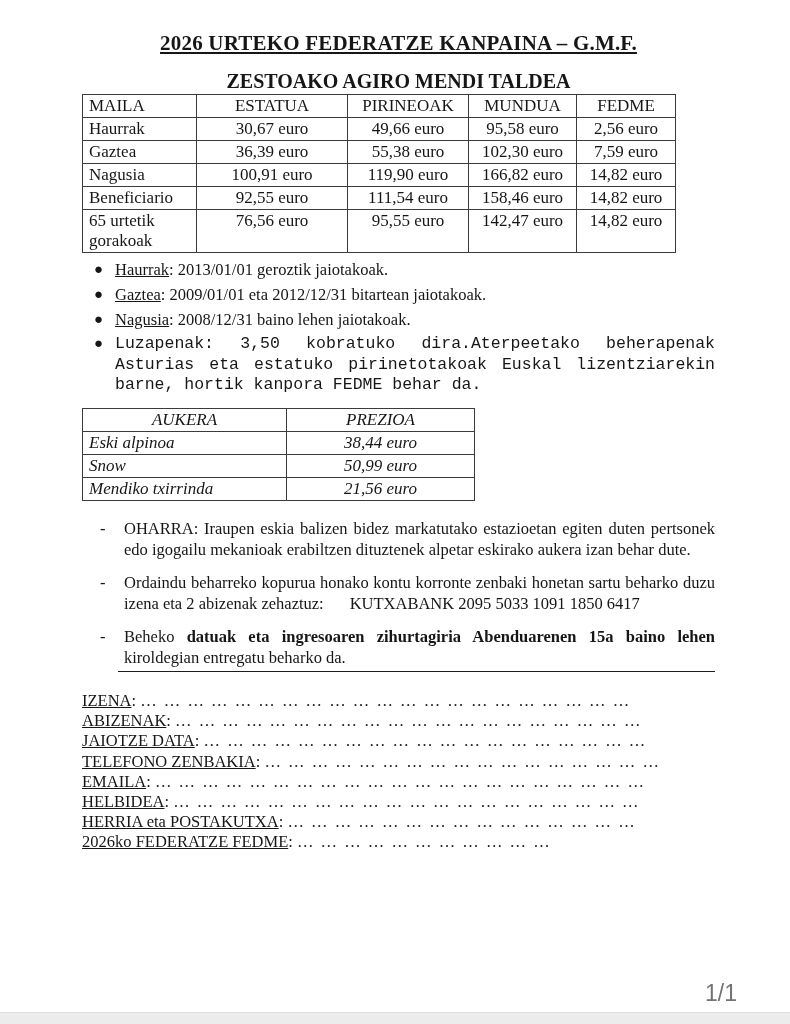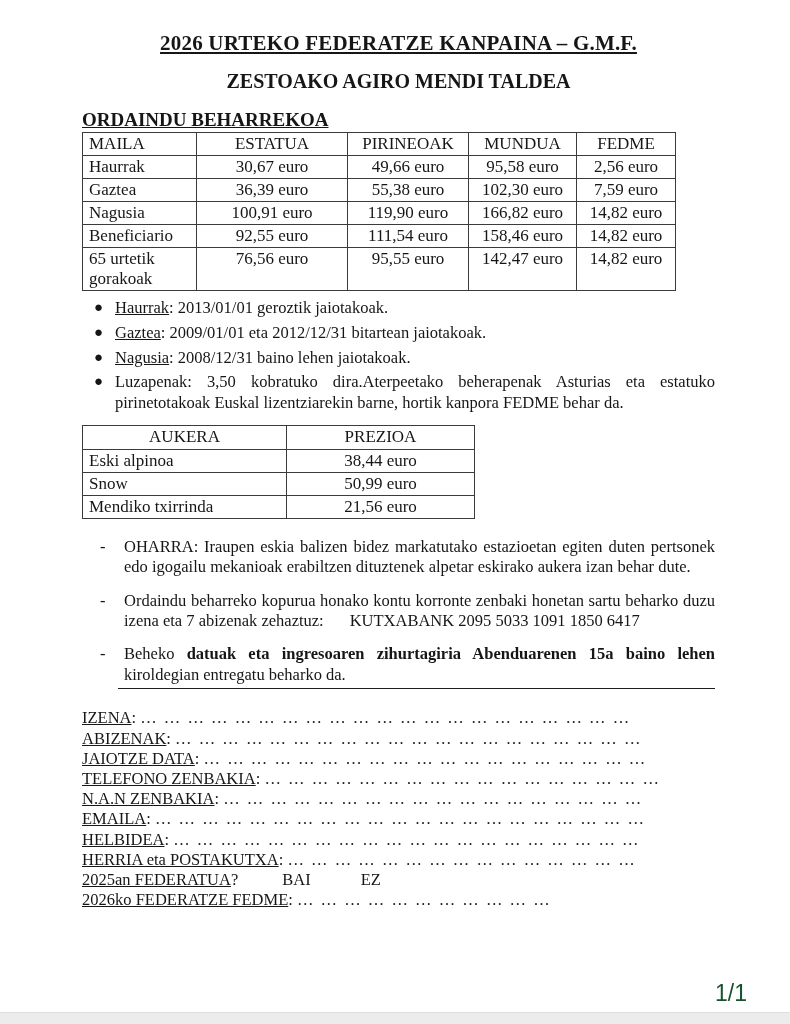--- a/index.html
+++ b/index.html
@@ -25,57 +25,56 @@
     border:1.5px solid #3b3b3b; padding:1px 6px; font-weight:normal;
     text-align:center; vertical-align:top; line-height:1.18; overflow:hidden;
   }
   .ta-l { text-align:left !important; }
   .cell-justify { text-align:left; text-justify:inter-word; }
 
   .bullets { margin-top:7px; }
   .bullet { display:flex; margin-top:4px; font-size:16.5px; line-height:1.25; }
   .bullet .dot { width:21px; padding-left:12px; flex:none; font-size:15px; }
   .bullet .btext { flex:1; }
-  .bullet .btext.justify { text-align:justify; text-justify:inter-word; }
+  .bullet .btext.justify { text-align:justify; text-justify:inter-word;font-family:Liberation Mono, monospace; }
   .u { text-decoration:underline; }
 
   .options-wrap { margin-top:12px; }
 
   .notes { margin-top:18px; margin-left:16px; font-size:16.5px; }
   .note { display:flex; margin-top:13px; line-height:1.24; }
   .note .dash { width:24px; flex:none; padding-left:2px; }
   .note .ntext { flex:1; text-align:justify; text-justify:inter-word; }
   .account { padding-left:26px; white-space:nowrap; }
   .notes-rule { border-top:1.7px solid #1d1d1d; margin:3px 0 0 20px; }
 
   .form { margin-top:19px; font-size:16.5px; }
   .form-line { line-height:20.2px; white-space:nowrap; overflow:hidden; }
   .form-label { text-decoration:underline; }
   .dots { letter-spacing:1.5px; color:#202020; }
   .opt-yes { margin-left:44px; }
   .opt-no { margin-left:50px; }
 
   .pager {
-    position:absolute; right:43px; top:980px;
-    font-family:"Liberation Sans", sans-serif; font-size:23px; color:#14532d;
+    position:absolute; right:53px; top:980px;
+    font-family:"Liberation Sans", sans-serif; font-size:23px; color:#737373;
   }
   .bottom-bar {
     position:absolute; left:0; right:0; bottom:0; height:11px;
     background:#ececec; border-top:1px solid #dedede;
   }
 </style>
 </head>
 <body>
 
 <div class="page">
   <div class="content">
 
     <div class="doc-title">2026 URTEKO FEDERATZE KANPAINA – G.M.F.</div>
     <div class="doc-subtitle">ZESTOAKO AGIRO MENDI TALDEA</div>
-    <div class="section-heading">ORDAINDU BEHARREKOA</div>
 
     <table class="doc-table" style="width:593px;">
       <colgroup>
           <col style="width:114px">
           <col style="width:151px">
           <col style="width:121px">
           <col style="width:108px">
           <col style="width:99px">
         </colgroup>
       <thead>
@@ -140,21 +139,21 @@
         <span class="btext"><span class="u">Nagusia</span><span>: 2008/12/31 baino lehen jaiotakoak.</span></span>
       </div>
       <div class="bullet">
         <span class="dot">●</span>
         <span class="btext justify"><span class="u"></span><span>Luzapenak: 3,50 kobratuko dira.Aterpeetako beherapenak Asturias eta estatuko pirinetotakoak Euskal lizentziarekin barne, hortik kanpora FEDME behar da.</span></span>
       </div>
     </div>
 
 
     <div class="options-wrap">
-      <table class="doc-table" style="width:392px; margin-top:12px;">
+      <table class="doc-table" style="width:392px; margin-top:12px;font-style:italic;">
         <colgroup>
             <col style="width:204px">
             <col style="width:188px">
           </colgroup>
         <thead>
           <tr>
             <th>AUKERA</th>
             <th>PREZIOA</th>
           </tr>
         </thead>
@@ -175,41 +174,37 @@
       </table>
     </div>
 
     <div class="notes">
       <div class="note">
         <span class="dash">-</span>
         <span class="ntext">OHARRA: Iraupen eskia balizen bidez markatutako estazioetan egiten duten pertsonek edo igogailu mekanioak erabiltzen dituztenek alpetar eskirako aukera izan behar dute.</span>
       </div>
       <div class="note">
         <span class="dash">-</span>
-        <span class="ntext"><span>Ordaindu beharreko kopurua honako kontu korronte zenbaki honetan sartu beharko duzu izena eta 7 abizenak zehaztuz:</span><span class="account">KUTXABANK 2095 5033 1091 1850 6417</span></span>
+        <span class="ntext"><span>Ordaindu beharreko kopurua honako kontu korronte zenbaki honetan sartu beharko duzu izena eta 2 abizenak zehaztuz:</span><span class="account">KUTXABANK 2095 5033 1091 1850 6417</span></span>
       </div>
       <div class="note">
         <span class="dash">-</span>
         <span class="ntext"><span>Beheko </span><b>datuak eta ingresoaren zihurtagiria Abenduarenen 15a baino lehen</b><span> kiroldegian  entregatu beharko da.</span></span>
       </div>
       <div class="notes-rule"></div>
     </div>
 
     <div class="form">
       <div class="form-line"><span class="form-label">IZENA</span><span>: </span><span class="dots">… … … … … … … … … … … … … … … … … … … … …</span></div>
       <div class="form-line"><span class="form-label">ABIZENAK</span><span>: </span><span class="dots">… … … … … … … … … … … … … … … … … … … …</span></div>
       <div class="form-line"><span class="form-label">JAIOTZE DATA</span><span>: </span><span class="dots">… … … … … … … … … … … … … … … … … … …</span></div>
       <div class="form-line"><span class="form-label">TELEFONO ZENBAKIA</span><span>: </span><span class="dots">… … … … … … … … … … … … … … … … …</span></div>
-      <div class="form-line"><span class="form-label">N.A.N ZENBAKIA</span><span>: </span><span class="dots">… … … … … … … … … … … … … … … … … …</span></div>
       <div class="form-line"><span class="form-label">EMAILA</span><span>: </span><span class="dots">… … … … … … … … … … … … … … … … … … … … …</span></div>
       <div class="form-line"><span class="form-label">HELBIDEA</span><span>: </span><span class="dots">… … … … … … … … … … … … … … … … … … … …</span></div>
       <div class="form-line"><span class="form-label">HERRIA eta POSTAKUTXA</span><span>: </span><span class="dots">… … … … … … … … … … … … … … …</span></div>
-      <div class="form-line">
-        <span class="form-label">2025an FEDERATUA</span><span>?</span><span class="opt-yes">BAI</span><span class="opt-no">EZ</span>
-      </div>
       <div class="form-line"><span class="form-label">2026ko FEDERATZE FEDME</span><span>: </span><span class="dots">… … … … … … … … … … …</span></div>
     </div>
 
   </div>
 
   <div class="pager">1/1</div>
   <div class="bottom-bar"></div>
 </div>
 
 </body></html>

